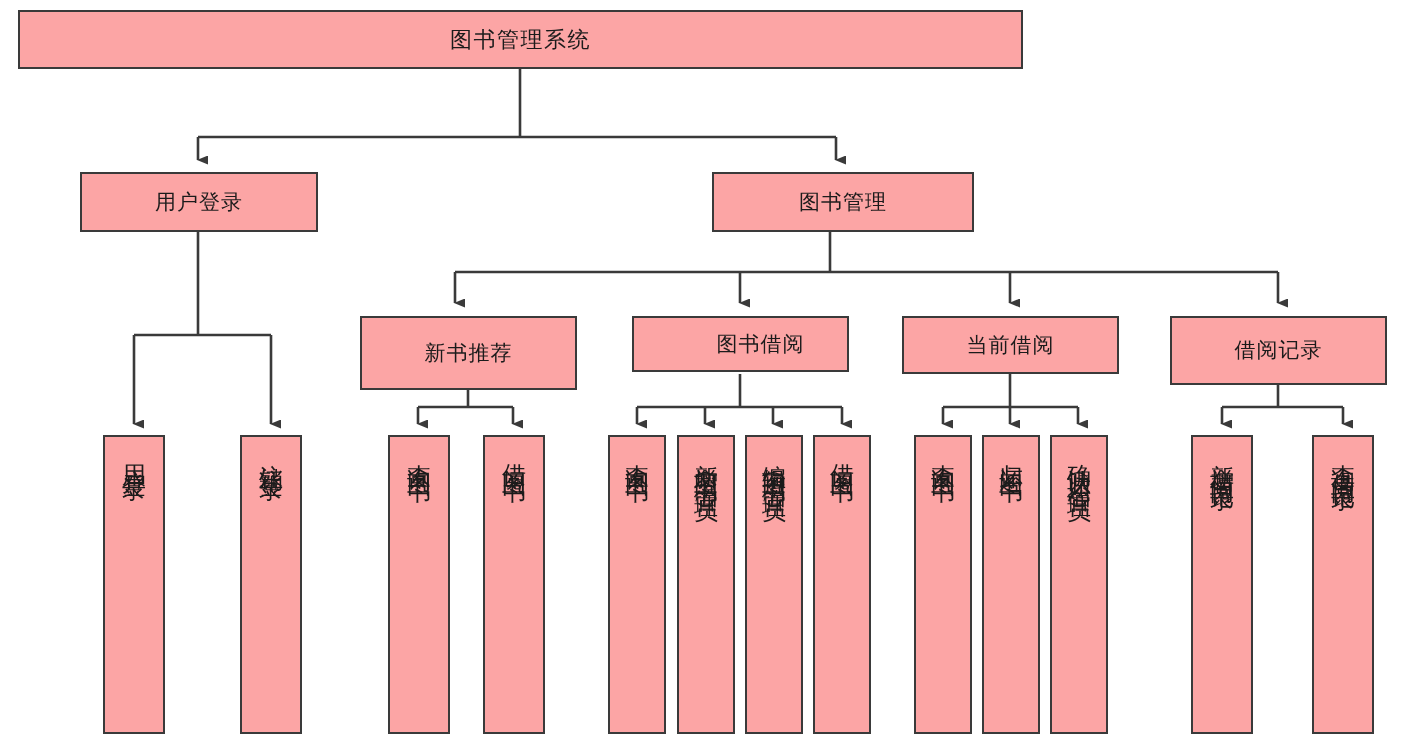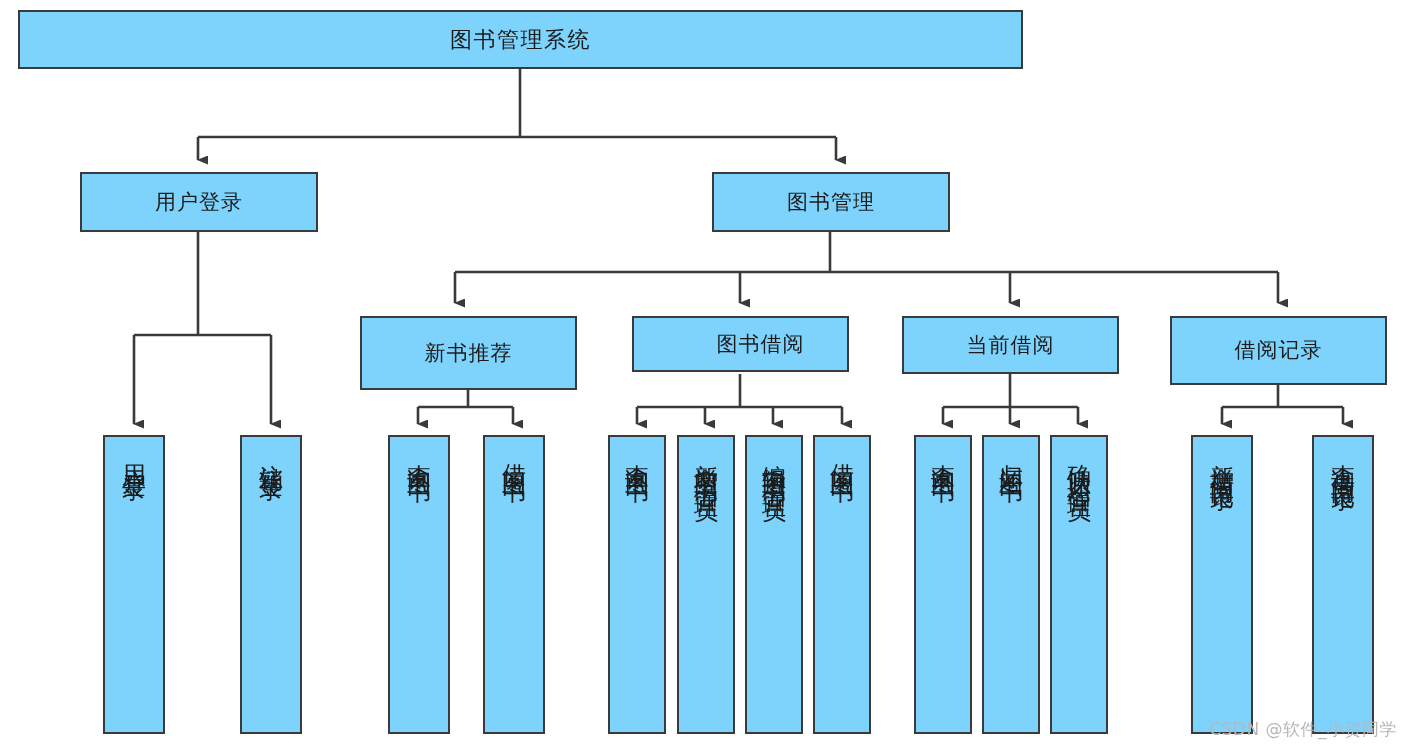--- a/index.html
+++ b/index.html
@@ -20,21 +20,21 @@
   #wires {
     position: absolute;
     left: 0;
     top: 0;
     width: 1405px;
     height: 747px;
   }
   .node {
     position: absolute;
     box-sizing: border-box;
-    background: #7dd3fc;
+    background: #fca5a5;
     border: 2px solid #3a3a3a;
     display: flex;
     align-items: center;
     justify-content: center;
     color: #1b1b1b;
     z-index: 2;
   }
   .node .label {
     display: block;
     text-align: center;
@@ -129,21 +129,21 @@
     </g>
   </svg>
 
   <div class="node h root" style="left:18px; top:10px; width:1005px; height:59px;">
     <span class="label">图书管理系统</span>
   </div>
 
   <div class="node h" style="left:80px; top:172px; width:238px; height:60px;">
     <span class="label">用户登录</span>
   </div>
-  <div class="node h" style="left:712px; top:172px; width:238px; height:60px;">
+  <div class="node h" style="left:712px; top:172px; width:262px; height:60px;">
     <span class="label">图书管理</span>
   </div>
 
   <div class="node h" style="left:360px; top:316px; width:217px; height:74px;">
     <span class="label">新书推荐</span>
   </div>
   <div class="node h" style="left:632px; top:316px; width:217px; height:56px;padding-left:40px;">
     <span class="label">图书借阅</span>
   </div>
   <div class="node h" style="left:902px; top:316px; width:217px; height:58px;">
@@ -190,15 +190,14 @@
     <span class="label">确认归还（管理员）</span>
   </div>
 
   <div class="node v" style="left:1191px; top:435px; width:62px; height:299px;">
     <span class="label">新增借阅记录</span>
   </div>
   <div class="node v" style="left:1312px; top:435px; width:62px; height:299px;">
     <span class="label">查询借阅记录</span>
   </div>
 
-  <div class="watermark">CSDN @软件_小贺同学</div>
 
 </div>
 
 </body></html>

